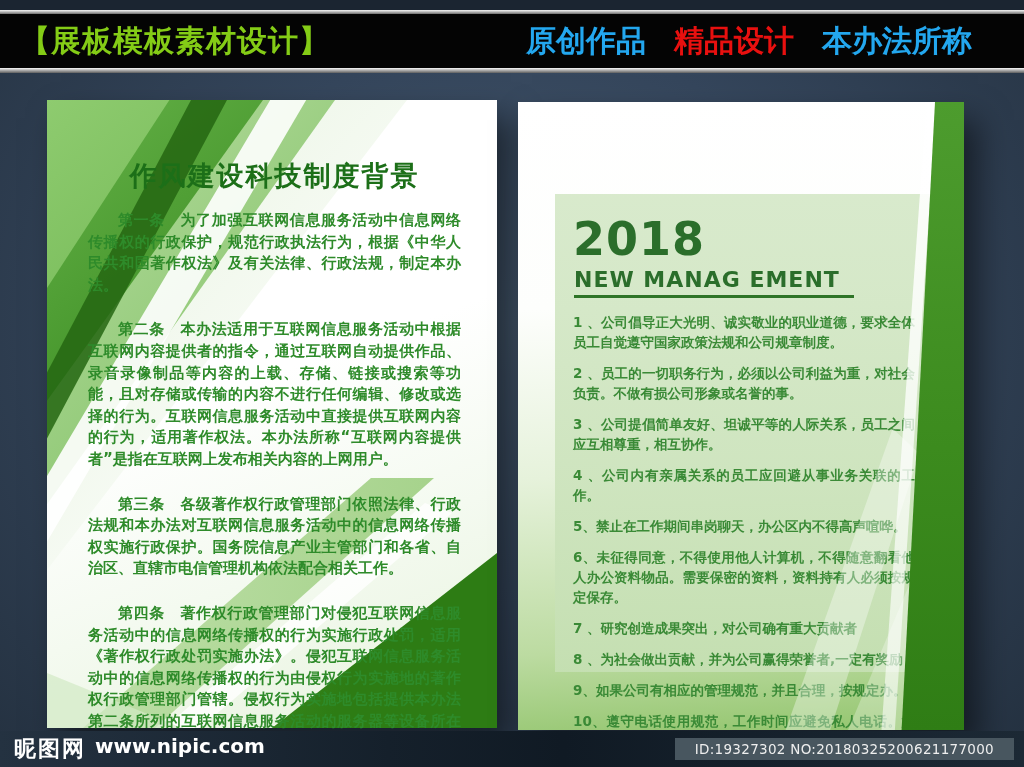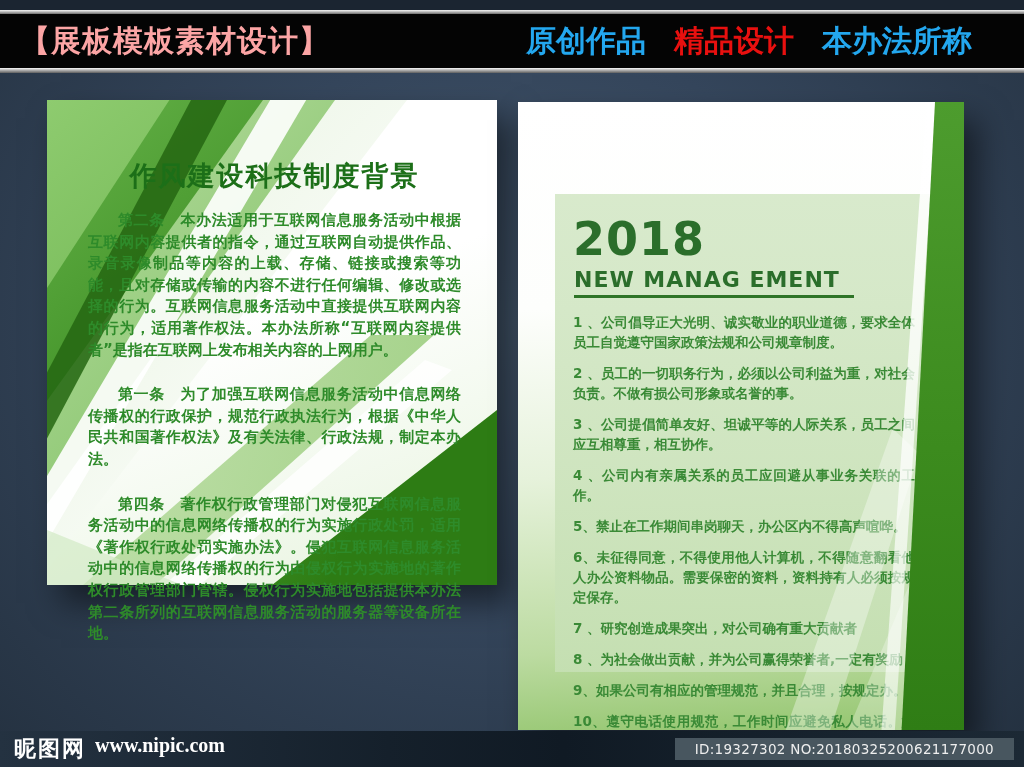--- a/index.html
+++ b/index.html
@@ -12,33 +12,33 @@
 
   
   .header { position:absolute; top:0; left:0; right:0; }
   .header-gap { height:10px; background:#1b2531; }
   .metal { height:4px; background:linear-gradient(180deg,#f6f6f6 0%,#bdbdbd 45%,#6e6e6e 100%); }
   .metal.bottom { height:5px; background:linear-gradient(180deg,#fafafa 0%,#a8a8a8 50%,#5f5f5f 100%); }
   .header-bar {
     height:54px; background:#040404; display:flex; align-items:center;
     justify-content:space-between; padding:0 52px 0 20px;
   }
-  .header-title { font-size:30px; font-weight:bold; color:#fca5a5; letter-spacing:1px; white-space:nowrap; }
+  .header-title { font-size:30px; font-weight:bold; color:#84cc16; letter-spacing:1px; white-space:nowrap; }
   .tagline { display:flex; gap:28px; font-size:30px; font-weight:bold; white-space:nowrap; }
   .tagline .blue { color:#23a7ef; }
   .tagline .red  { color:#e8100f; }
 
   
   .board { position:absolute; box-shadow:14px 18px 30px rgba(0,0,0,.5); }
   .decor { position:absolute; pointer-events:none; }
   .layer { position:absolute; inset:0; }
 
   
   .board-left {
-    left:47px; top:100px; width:450px; height:485px;
+    left:47px; top:100px; width:450px; height:628px;
     background:linear-gradient(160deg,#ffffff 45%,#f4faf0 70%,#e7f3dd 100%);
   }
   .lb-tl { left:0; top:0; width:360px; height:470px; overflow:hidden; }
   .lb-tl .l1 { clip-path:polygon(0 0,100% 0,0 100%); background:linear-gradient(130deg,#e7f3df 0%,#fbfdfa 75%); }
   .lb-tl .l2 { clip-path:polygon(0 0,80% 0,0 86%);  background:linear-gradient(135deg,#b9dda4 0%,#8ec873 55%,#cfe8bf 100%); }
   .lb-tl .l3 { clip-path:polygon(62% 0,72% 0,0 94%,0 80%); background:rgba(255,255,255,.9); }
   .lb-tl .l4 { clip-path:polygon(0 0,60% 0,0 64%);  background:linear-gradient(140deg,#65b148 0%,#3b8d22 55%,#2c7a16 100%); }
   .lb-tl .l5 { clip-path:polygon(0 0,34% 0,0 40%);  background:linear-gradient(140deg,#8ecb6f 0%,#54a437 100%); }
   .lb-tl .l6 { clip-path:polygon(40% 0,50% 0,0 72%,0 58%); background:rgba(36,102,18,.85); }
   .lb-bt { left:0; bottom:0; width:450px; height:250px; overflow:hidden; }
@@ -85,21 +85,21 @@
 
   
   .footer {
     position:absolute; left:0; right:0; bottom:0; height:36px;
     background:linear-gradient(90deg,#243241 0%,#15202b 38%,#101a24 55%,#1c2935 100%);
     display:flex; align-items:center; justify-content:space-between;
     padding:0 10px 0 14px;
   }
   .site { display:flex; align-items:flex-start; gap:9px; color:#ffffff; }
   .site-name { font-size:22px; font-weight:bold; letter-spacing:2px; }
-  .site-url  { font-size:20px; font-weight:bold;font-family:Liberation Serif, serif; }
+  .site-url  { font-size:20px; font-weight:bold; }
   .id-box {
     background:#48565f; color:#eeeeee; font-size:13.5px;
     padding:3px 20px; letter-spacing:.3px; white-space:nowrap;margin-left:30px;
   }
 </style>
 </head>
 <body>
 
 <div class="page">
 
@@ -127,22 +127,23 @@
       <div class="layer l6"></div>
     </div>
     <div class="decor lb-bt">
       <div class="layer w2"></div>
       <div class="layer w3"></div>
       <div class="layer w1"></div>
       <div class="layer w4"></div>
     </div>
     <div class="lb-content">
       <div class="lb-title">作风建设科技制度背景</div>
+      <p class="lb-par">第一条　为了加强互联网信息服务活动中信息网络传播权的行政保护，规范行政执法行为，根据《中华人民共和国著作权法》及有关法律、行政法规，制定本办法。</p>
       <p class="lb-par">第二条　本办法适用于互联网信息服务活动中根据互联网内容提供者的指令，通过互联网自动提供作品、录音录像制品等内容的上载、存储、链接或搜索等功能，且对存储或传输的内容不进行任何编辑、修改或选择的行为。互联网信息服务活动中直接提供互联网内容的行为，适用著作权法。本办法所称“互联网内容提供者”是指在互联网上发布相关内容的上网用户。</p>
-      <p class="lb-par">第一条　为了加强互联网信息服务活动中信息网络传播权的行政保护，规范行政执法行为，根据《中华人民共和国著作权法》及有关法律、行政法规，制定本办法。</p>
+      <p class="lb-par">第三条　各级著作权行政管理部门依照法律、行政法规和本办法对互联网信息服务活动中的信息网络传播权实施行政保护。国务院信息产业主管部门和各省、自治区、直辖市电信管理机构依法配合相关工作。</p>
       <p class="lb-par">第四条　著作权行政管理部门对侵犯互联网信息服务活动中的信息网络传播权的行为实施行政处罚，适用《著作权行政处罚实施办法》。侵犯互联网信息服务活动中的信息网络传播权的行为由侵权行为实施地的著作权行政管理部门管辖。侵权行为实施地包括提供本办法第二条所列的互联网信息服务活动的服务器等设备所在地。</p>
     </div>
   </div>
 
   <div class="board board-right">
     <div class="rb-box">
       <div class="rb-year">2018</div>
       <div class="rb-sub">NEW MANAG EMENT</div>
       <ul class="rb-items">
         <li>1 、公司倡导正大光明、诚实敬业的职业道德，要求全体员工自觉遵守国家政策法规和公司规章制度。</li>

